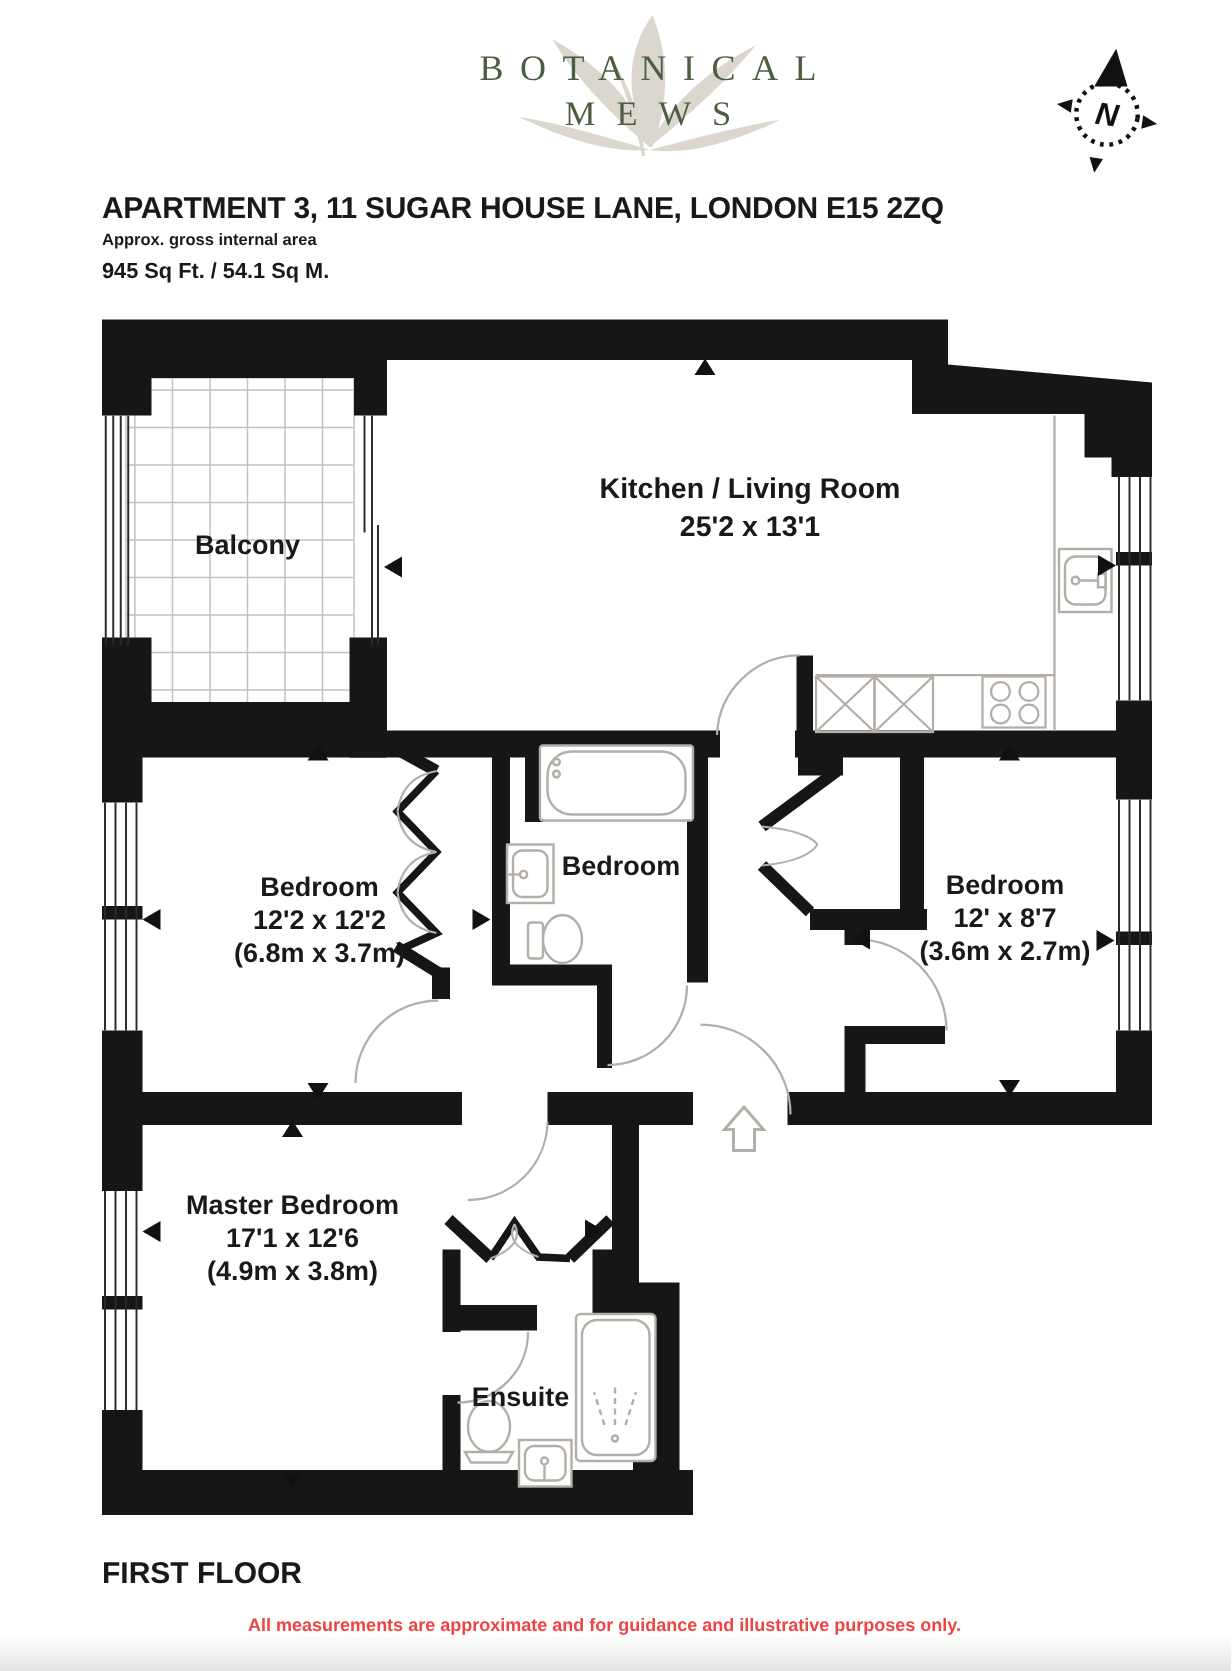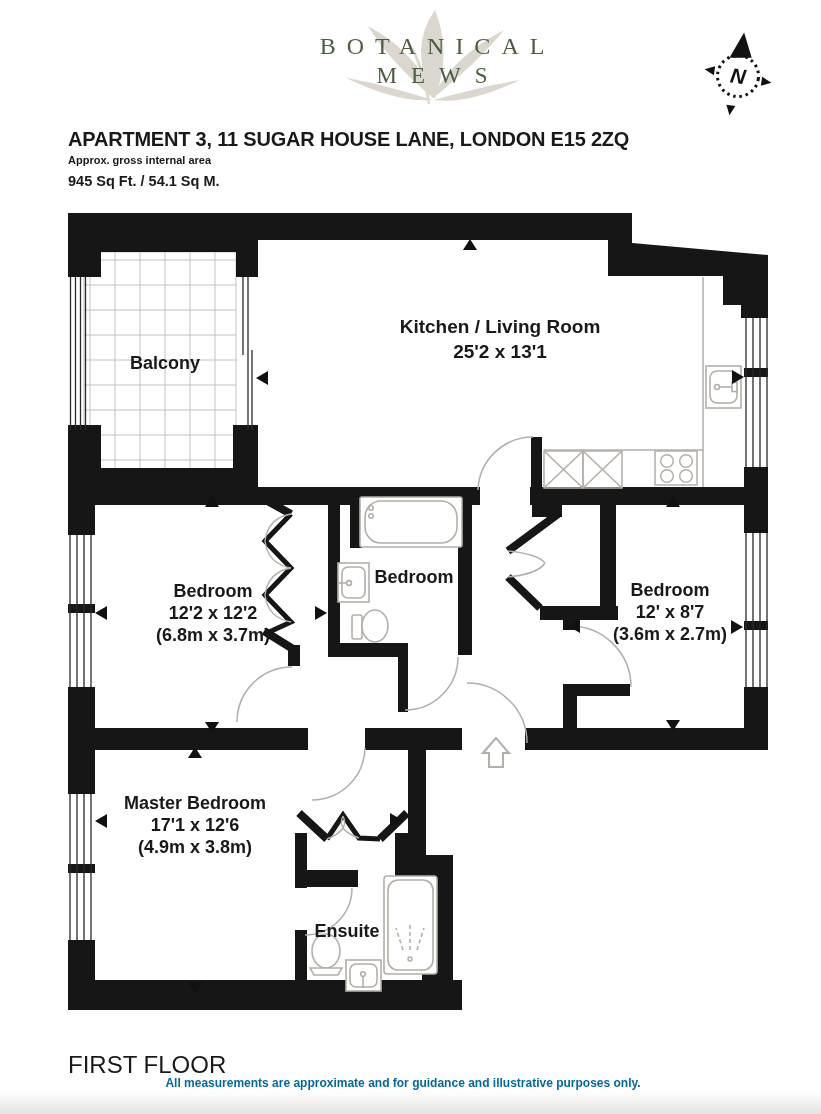--- a/index.html
+++ b/index.html
@@ -13,22 +13,22 @@
   .brand-2{top:63px;font-size:23px;letter-spacing:14px;padding-left:14px;}
   
   .title{left:68px;top:128px;font-size:20px;font-weight:bold;letter-spacing:-0.2px;white-space:nowrap;}
   .sub1{left:68px;top:154px;font-size:11px;font-weight:600;}
   .sub2{left:68px;top:173px;font-size:14.5px;font-weight:600;}
   
   .room-label{position:absolute;transform:translateX(-50%);text-align:center;
               font-weight:bold;line-height:22px;font-size:18px;white-space:nowrap;z-index:5;}
   .room-label.kitchen{font-size:19px;line-height:25px;}
   
-  .floor-label{left:68px;top:1038px;font-size:24px;font-weight:normal;margin-top:13px;}
-  .disclaimer{left:0;top:1076px;width:806px;text-align:center;font-size:12px;font-weight:600;color:#0369a1;}
+  .floor-label{left:68px;top:1038px;font-size:20px;font-weight:bold;}
+  .disclaimer{left:0;top:1076px;width:806px;text-align:center;font-size:12px;font-weight:600;color:#ef4444;}
   .bottom-fade{left:0;top:1090px;width:821px;height:24px;
                background:linear-gradient(#ffffff,#e4e4e2);}
   svg{display:block;}
 </style>
 </head>
 <body>
 
 <div class="page">
 
   <svg class="abs" style="left:338px;top:6px;" width="190" height="102" viewBox="0 0 190 102">

